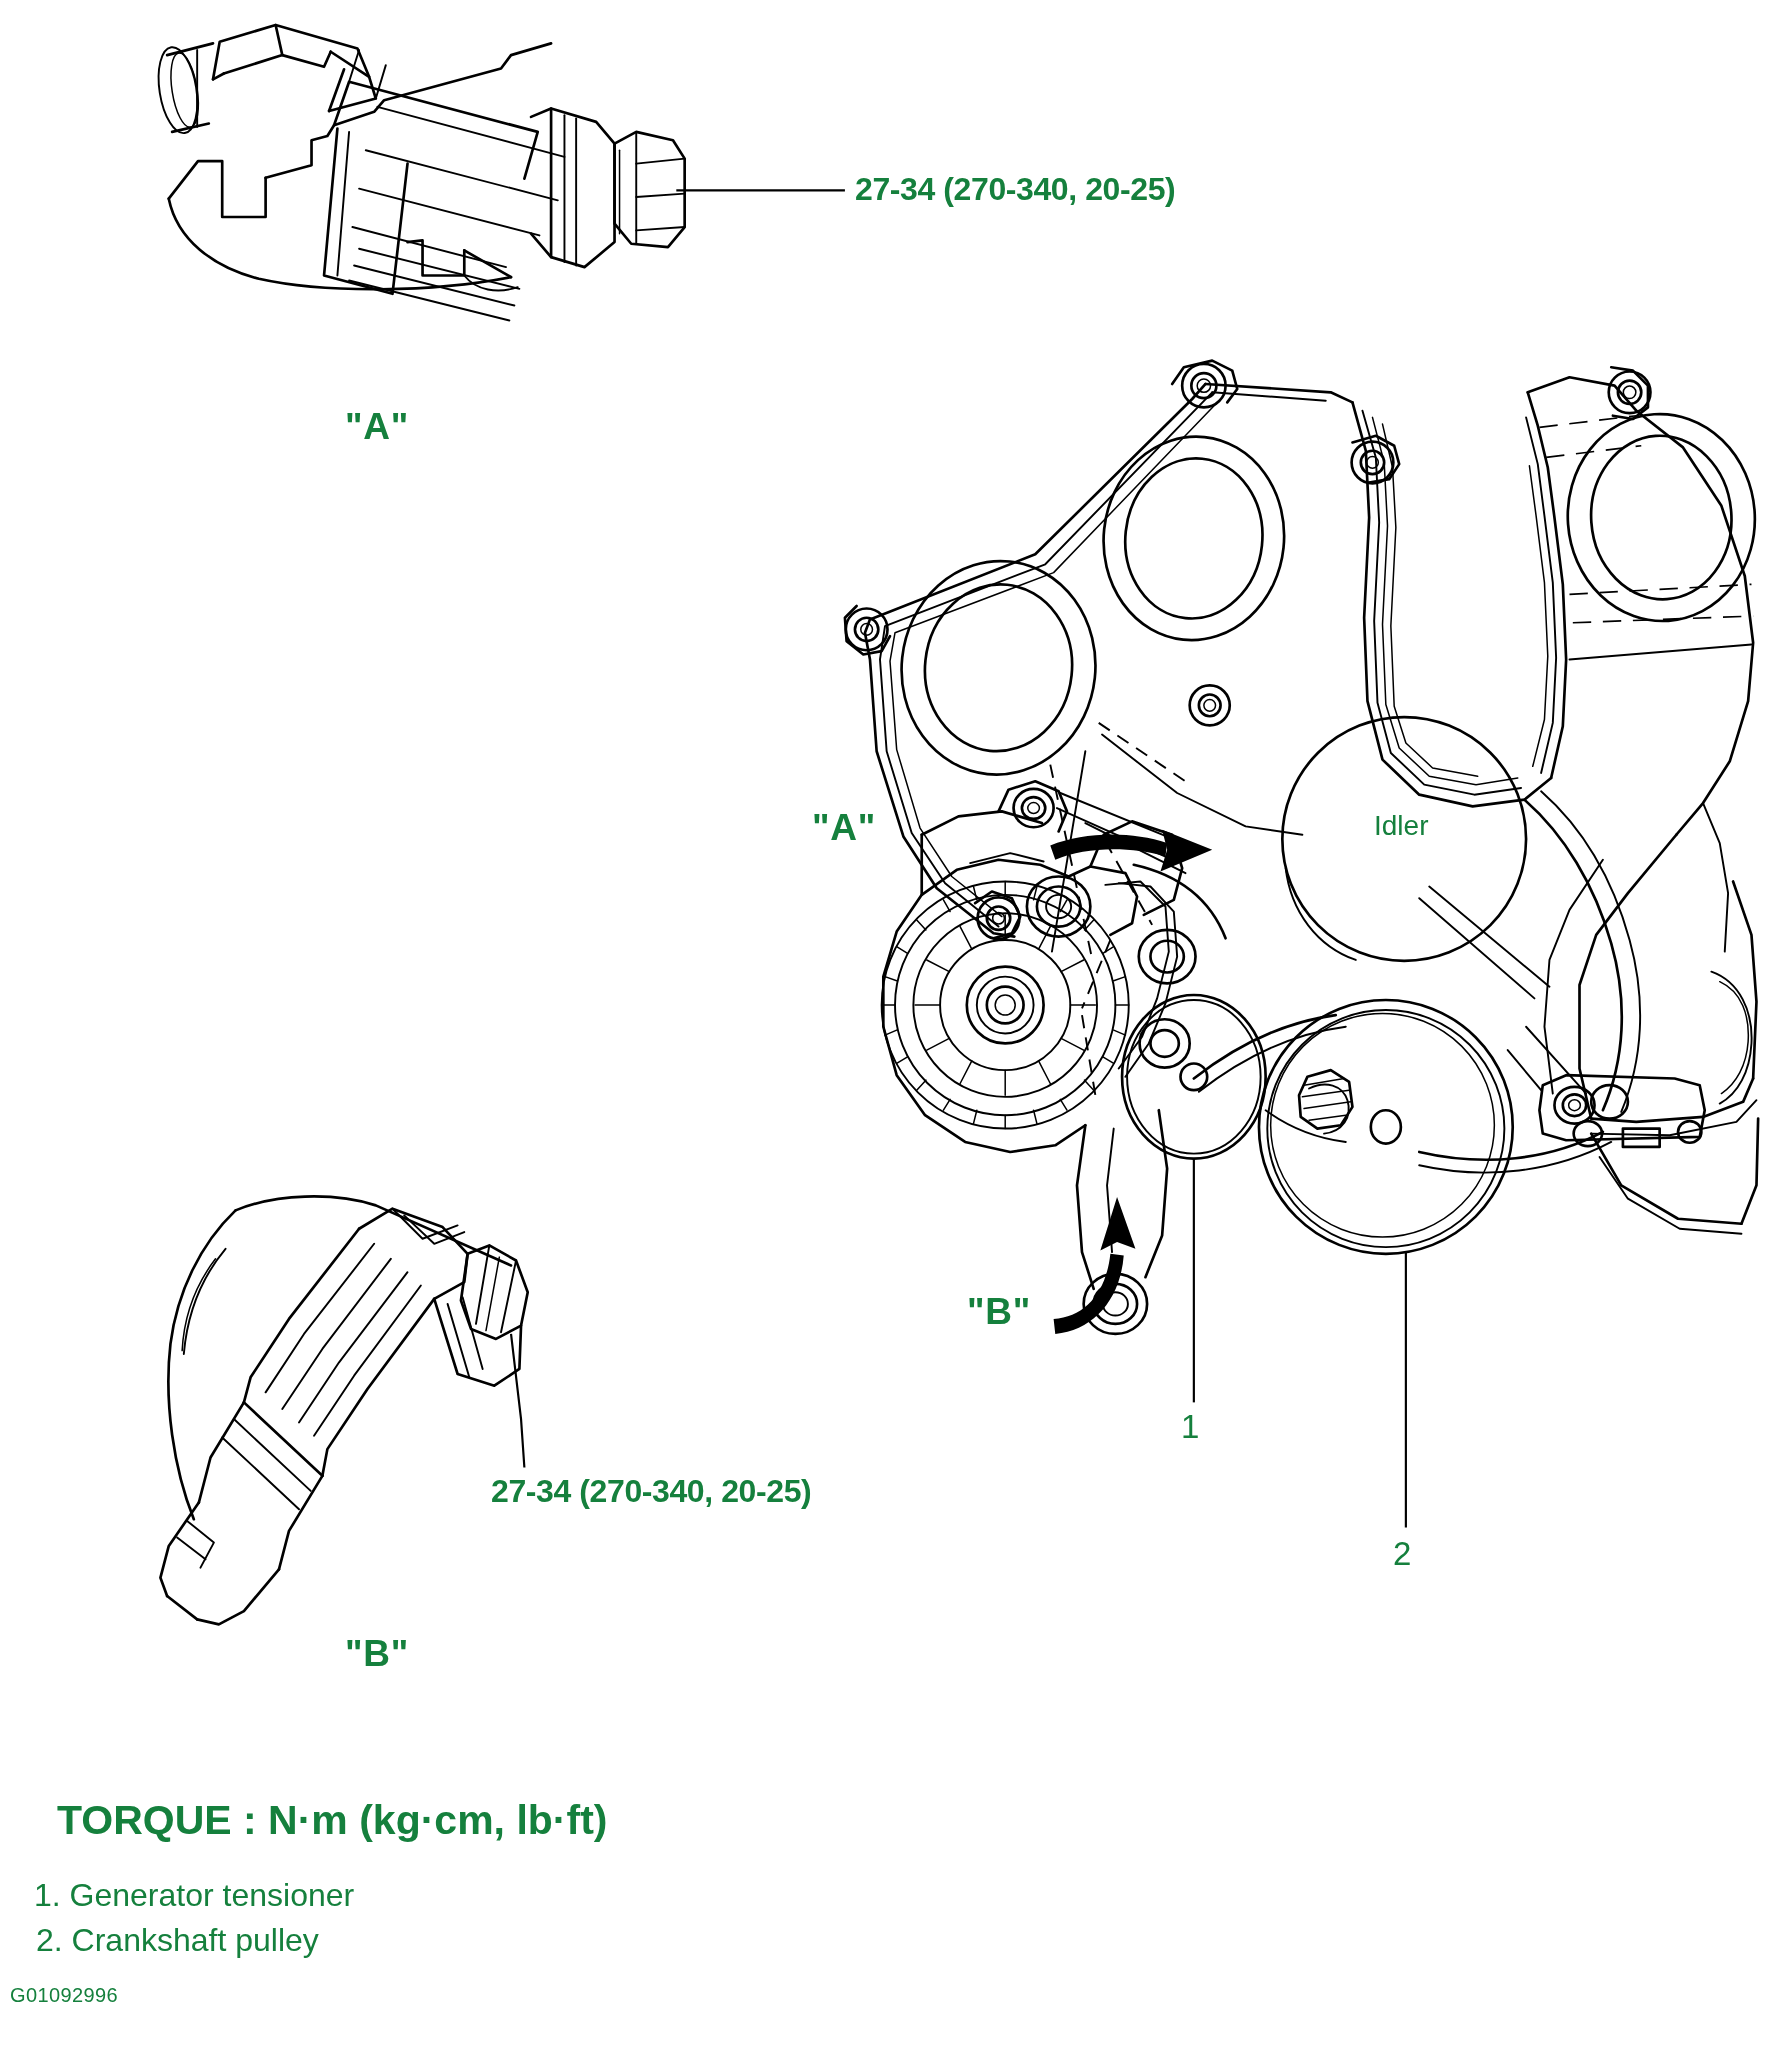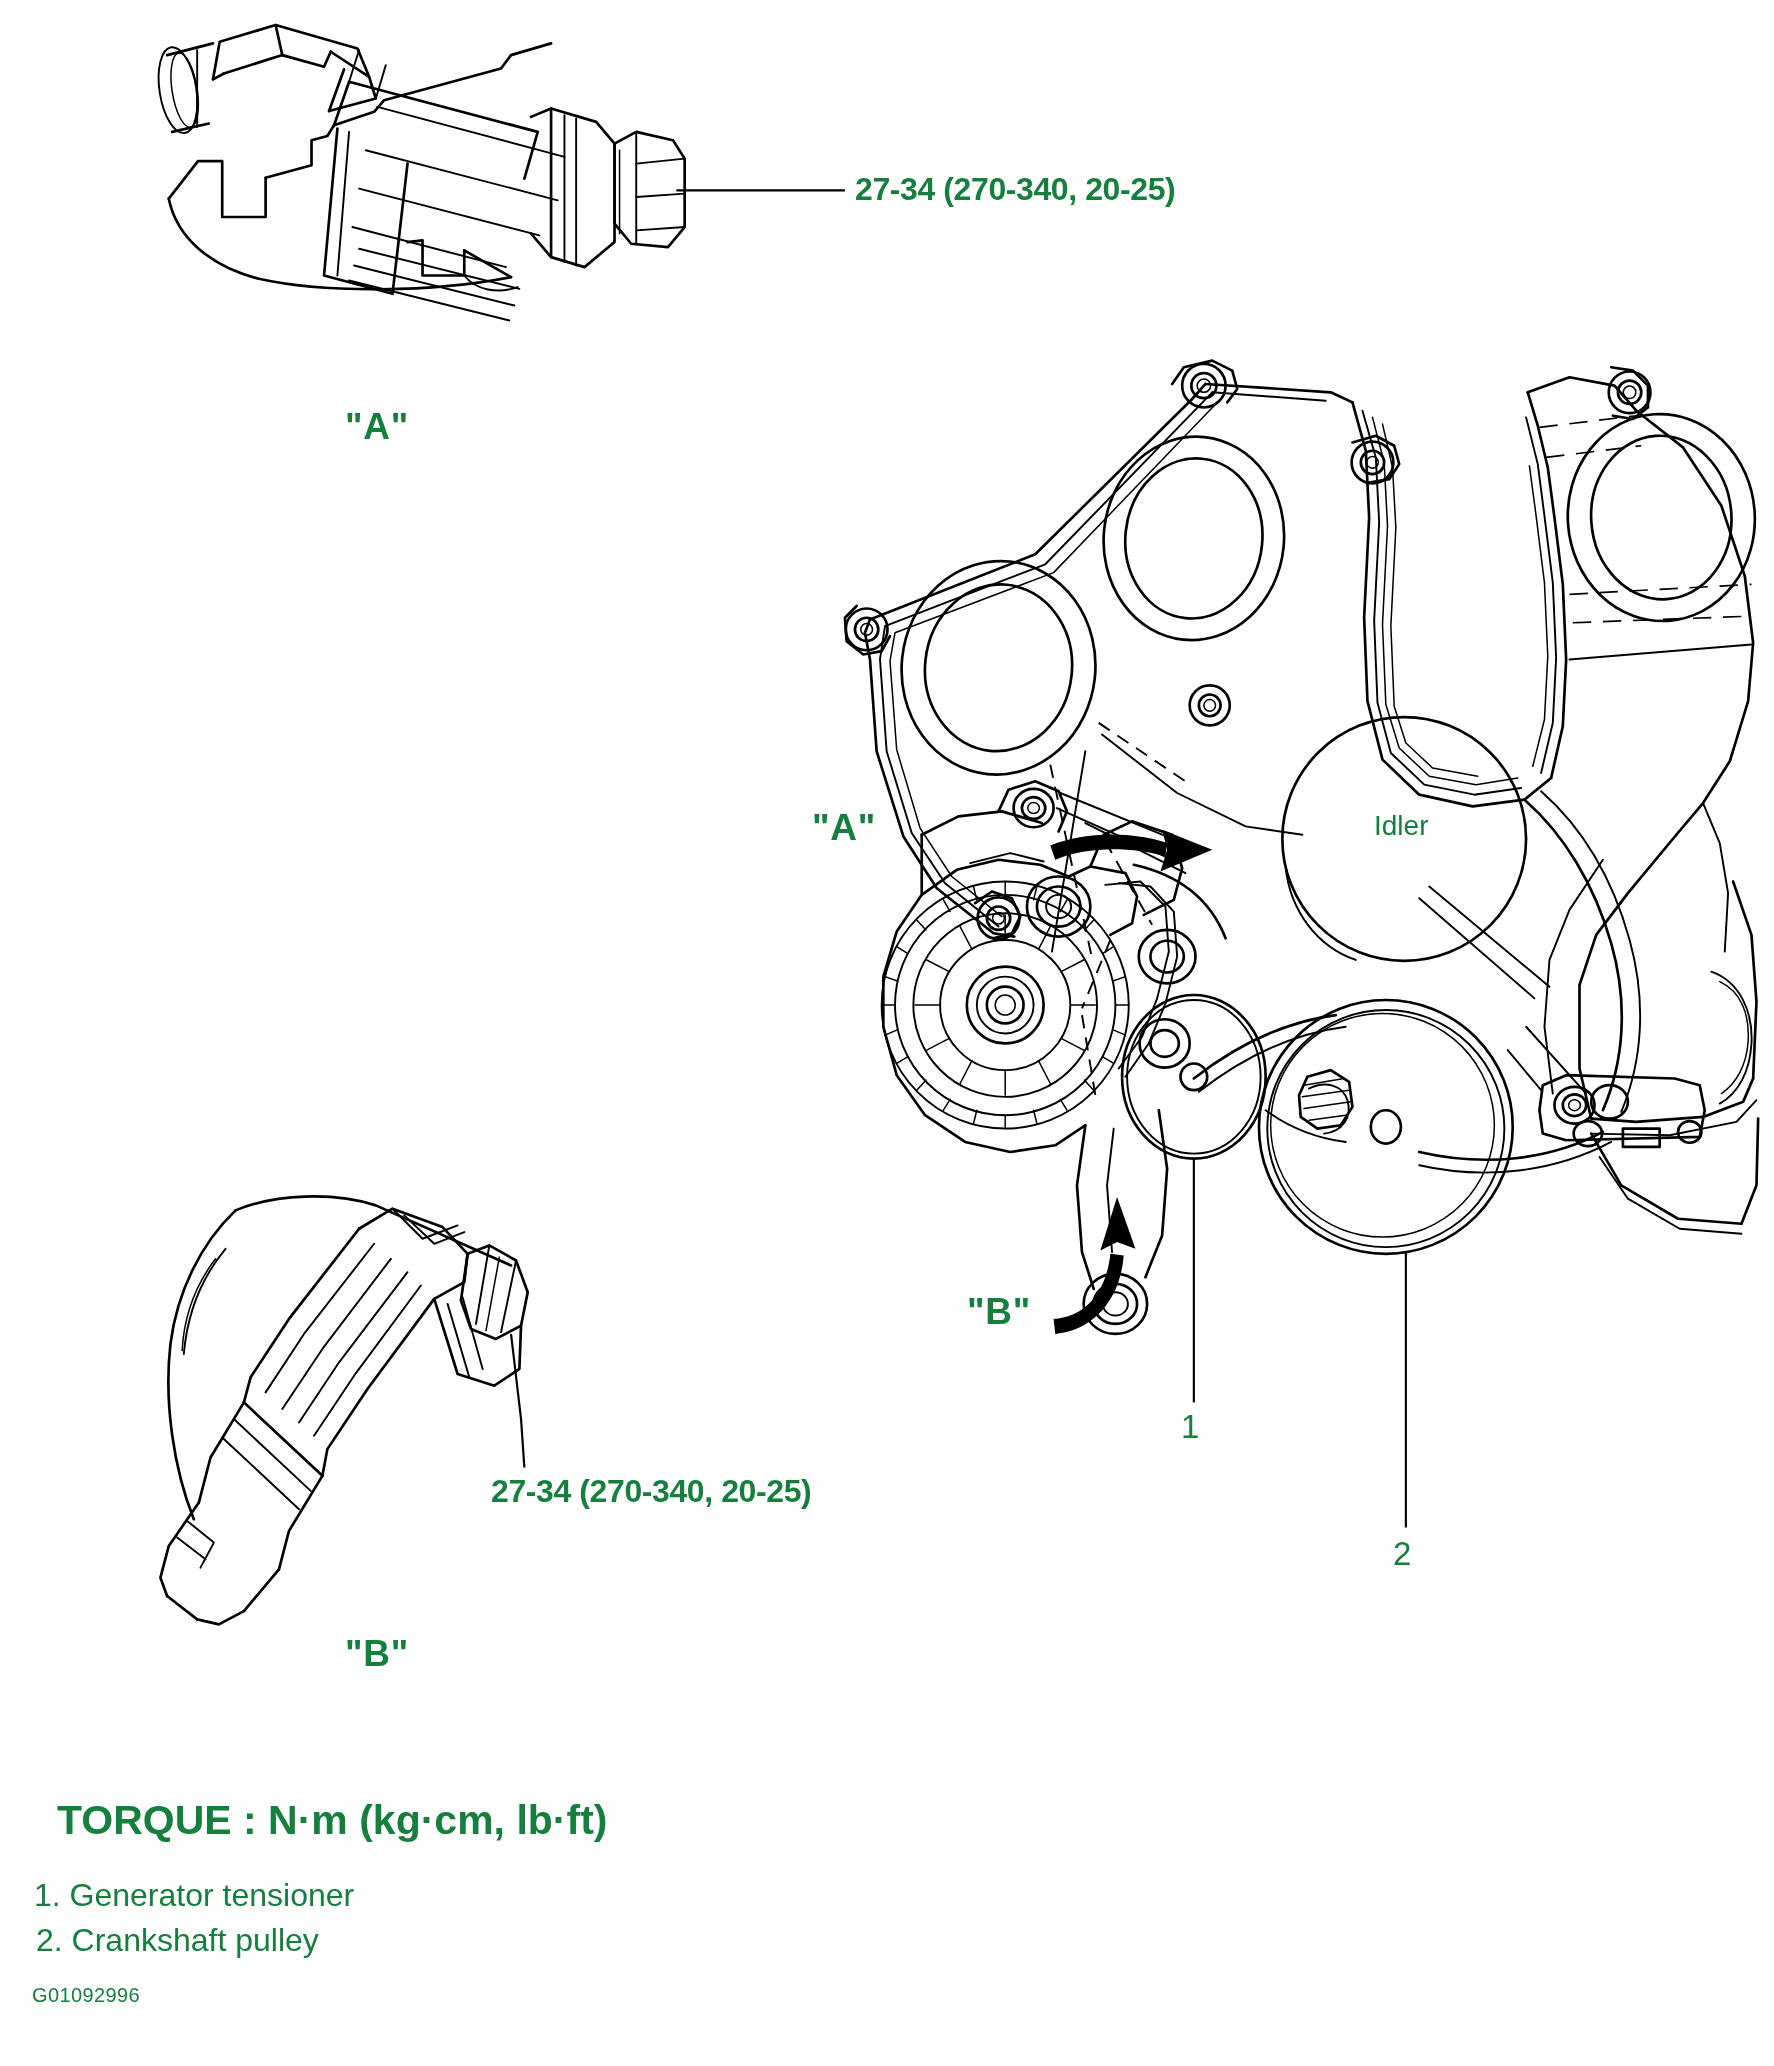--- a/index.html
+++ b/index.html
@@ -444,16 +444,16 @@
   <div class="lbl bold-torque" style="left:491px; top:1473px;">27-34 (270-340, 20-25)</div>
 
   <div class="lbl ab-tag" style="left:345px; top:1633px;">"B"</div>
 
   <div class="lbl torque-head" style="left:57px; top:1797px;">TORQUE : N·m (kg·cm, lb·ft)</div>
 
   <div class="lbl legend-line" style="left:28px; top:1877px;margin-left:6px;">1. Generator tensioner</div>
 
   <div class="lbl legend-line" style="left:36px; top:1922px;">2. Crankshaft pulley</div>
 
-  <div class="lbl figid" style="left:32px; top:1984px;">G01092996</div>
+  <div class="lbl figid" style="left:10px; top:1984px;">G01092996</div>
 
 </div>
 
 
 </body></html>

